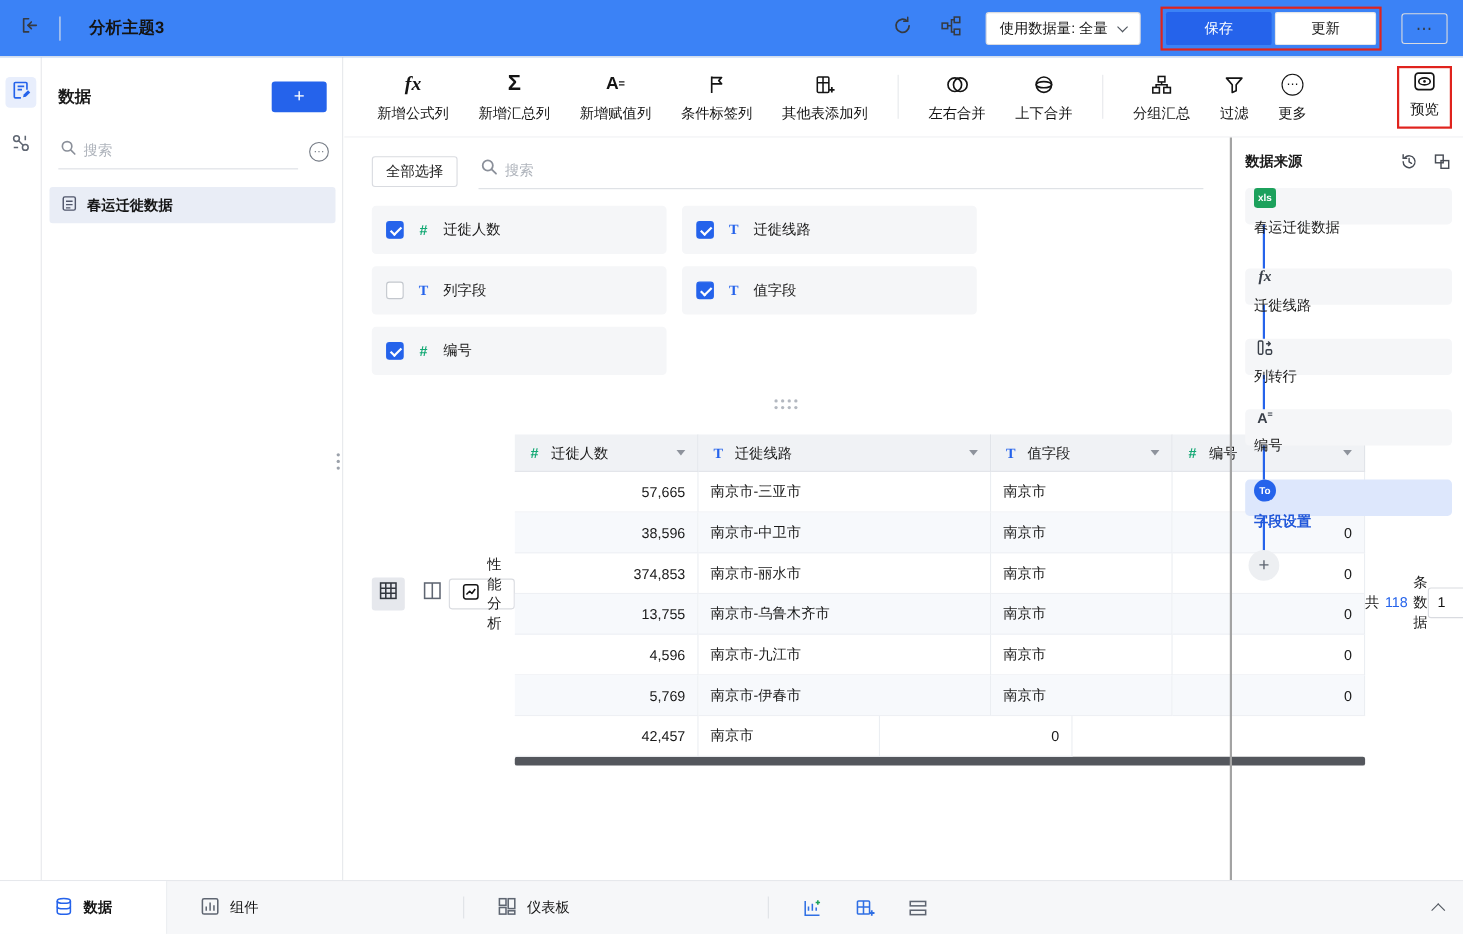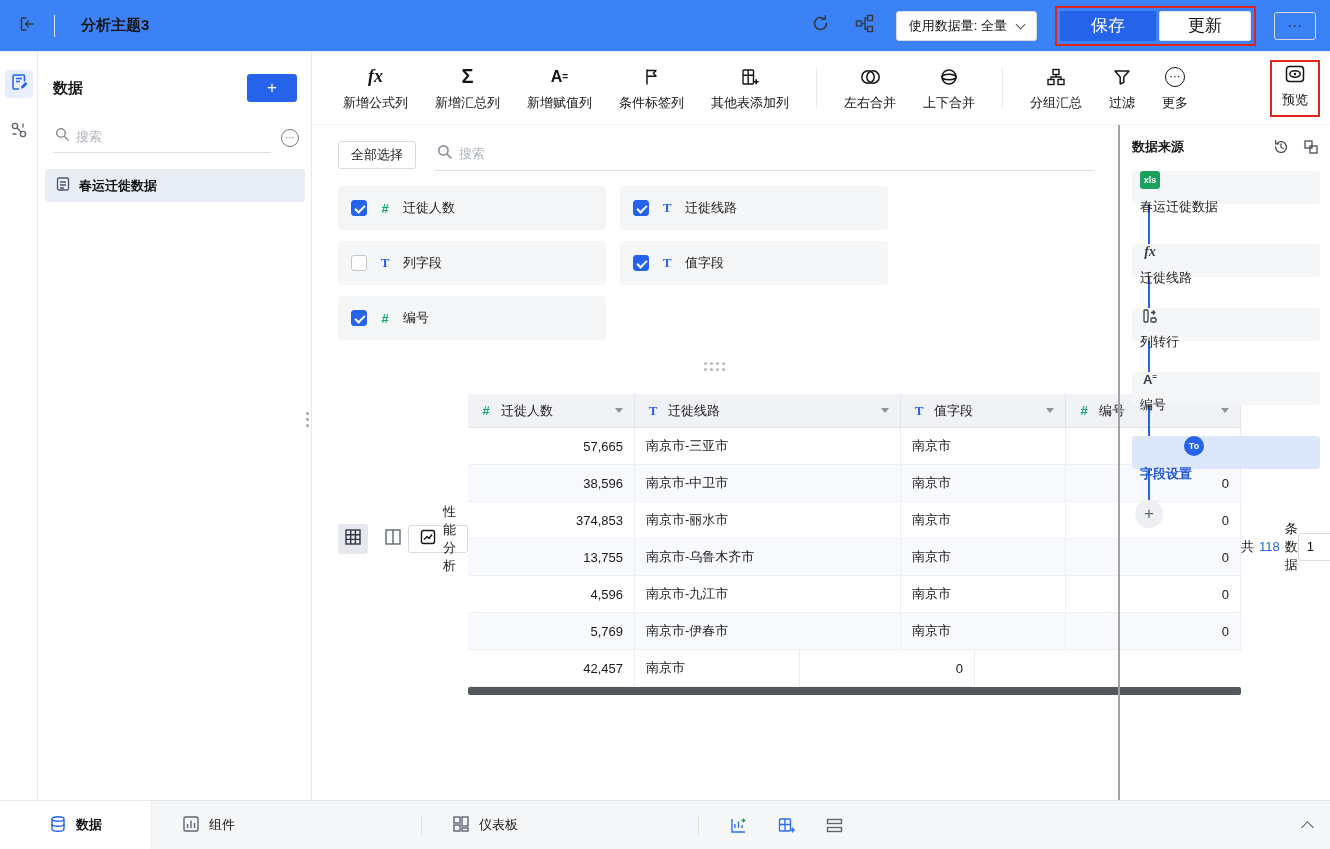--- a/index.html
+++ b/index.html
@@ -13,21 +13,21 @@
   .exit-btn { width:54px; height:100%; display:flex; align-items:center; justify-content:center; cursor:pointer; }
   .tb-divider { width:1px; height:22px; background:#e3e5e9; }
   .tb-title { margin-left:26px; font-size:15px; font-weight:700; color:#141414; }
   .tb-right { margin-left:auto; display:flex; align-items:center; gap:18px; padding-right:14px; }
   .icon-btn { display:flex; align-items:center; justify-content:center; width:26px; height:26px; cursor:pointer; }
   .volume-select { height:30px; border:1px solid #d9dbe0; border-radius:3px; display:flex; align-items:center;
                    gap:10px; padding:0 12px; font-size:13px; color:#141414; background:#fff; cursor:pointer; }
   .chev { width:7px; height:7px; border-right:1.6px solid #50565f; border-bottom:1.6px solid #50565f; }
   .chev.down { transform:rotate(45deg); margin-top:-3px; }
   .annotation-box { border:2px solid #e0231d; padding:3px; display:flex; gap:3px; align-items:center; }
-  .btn { height:30px; display:flex; align-items:center; justify-content:center; font-size:17px; cursor:pointer; }
+  .btn { height:30px; display:flex; align-items:center; justify-content:center; font-size:13px; cursor:pointer; }
   .btn-save { width:96px; background:#2563eb; color:#fff; border-radius:2px; }
   .btn-update { width:92px; background:#fff; color:#141414; border:1px solid #e3e5e9; border-radius:2px; }
   .more-btn { width:42px; height:28px; border:1px solid #d9dbe0; border-radius:3px; display:flex;
               align-items:center; justify-content:center; font-size:15px; color:#353a42; letter-spacing:1px; cursor:pointer; }
 
   
   .left-rail { position:absolute; top:52px; left:0; width:38px; bottom:49px; border-right:1px solid #e6e8ec;
                display:flex; flex-direction:column; align-items:center; padding-top:18px; gap:20px; background:#fff; z-index:4; }
   .rail-item { width:28px; height:28px; border-radius:4px; display:flex; align-items:center; justify-content:center; cursor:pointer; }
   .rail-item.active { background:#e8eefc; }
@@ -125,21 +125,21 @@
   .steps::before { content:""; position:absolute; left:16px; top:18px; bottom:26px; width:2px; background:#2563eb; }
   .step { position:relative; height:33px; background:#f5f6f8; border-radius:4px; display:flex; align-items:flex-start;
           gap:9px; padding:0 8px; font-size:13px; margin-bottom:31px; cursor:pointer;flex-direction:column; }
   .step.first { margin-bottom:40px; }
   .step.active { background:#dde7fc; color:#2258d9; font-weight:700; }
   .xls-badge { width:20px; height:18px; background:#1ca15c; color:#fff; border-radius:3px; font-size:9px;
                font-weight:700; display:flex; align-items:center; justify-content:center; flex:0 0 auto; }
   .step-fx { font-family:"Liberation Serif",serif; font-style:italic; font-weight:700; font-size:14px; width:20px; text-align:center; color:#3a404a; }
   .step-aeq { font-size:13px; font-weight:700; width:20px; text-align:center; color:#3a404a; }
   .to-badge { width:20px; height:20px; border-radius:50%; background:#2563eb; color:#fff; font-size:9px;
-              font-weight:700; display:flex; align-items:center; justify-content:center; flex:0 0 auto;margin-left:44px; }
+              font-weight:700; display:flex; align-items:center; justify-content:center; flex:0 0 auto; }
   .plus-step { position:relative; width:28px; height:28px; border-radius:50%; background:#edeff2; color:#5f6672;
                font-size:17px; display:flex; align-items:center; justify-content:center; margin:16px 0 0 3px; cursor:pointer; }
 
   
   .bottom-bar { position:absolute; left:0; right:0; bottom:0; height:49px; background:#f6f7f9;
                 border-top:1px solid #e6e8ec; display:flex; align-items:center; z-index:6; }
   .bb-tab { height:100%; display:flex; align-items:center; gap:9px; font-size:13px; color:#141414; cursor:pointer; }
   .bb-tab.active { background:#fff; font-weight:700; border-right:1px solid #eceef1; padding:0 49px; }
   .bb-tab.plain { padding:0 30px; }
   .bb-divider { width:1px; height:20px; background:#dfe2e6; }

